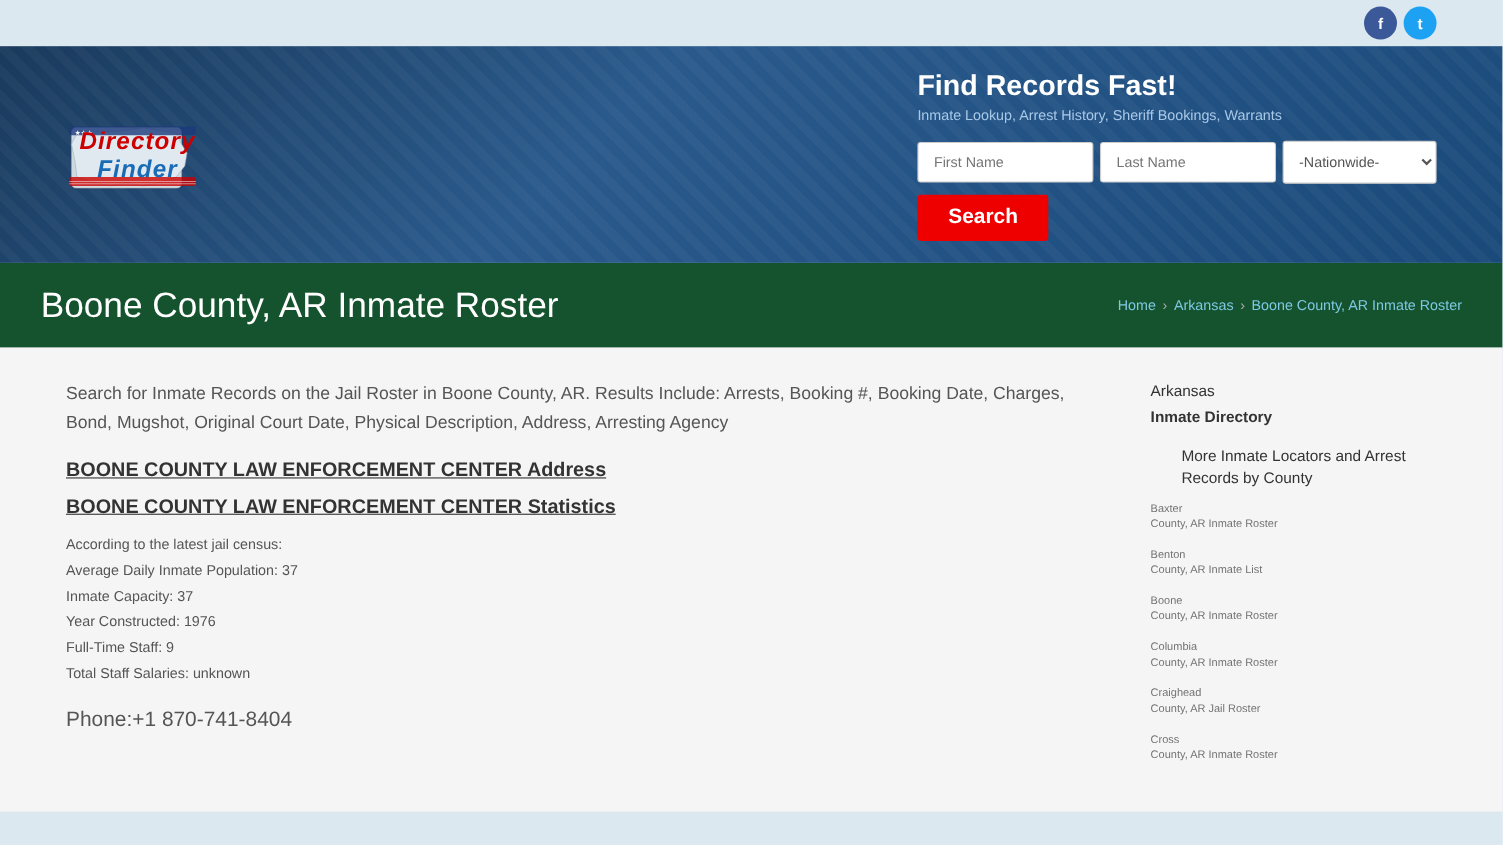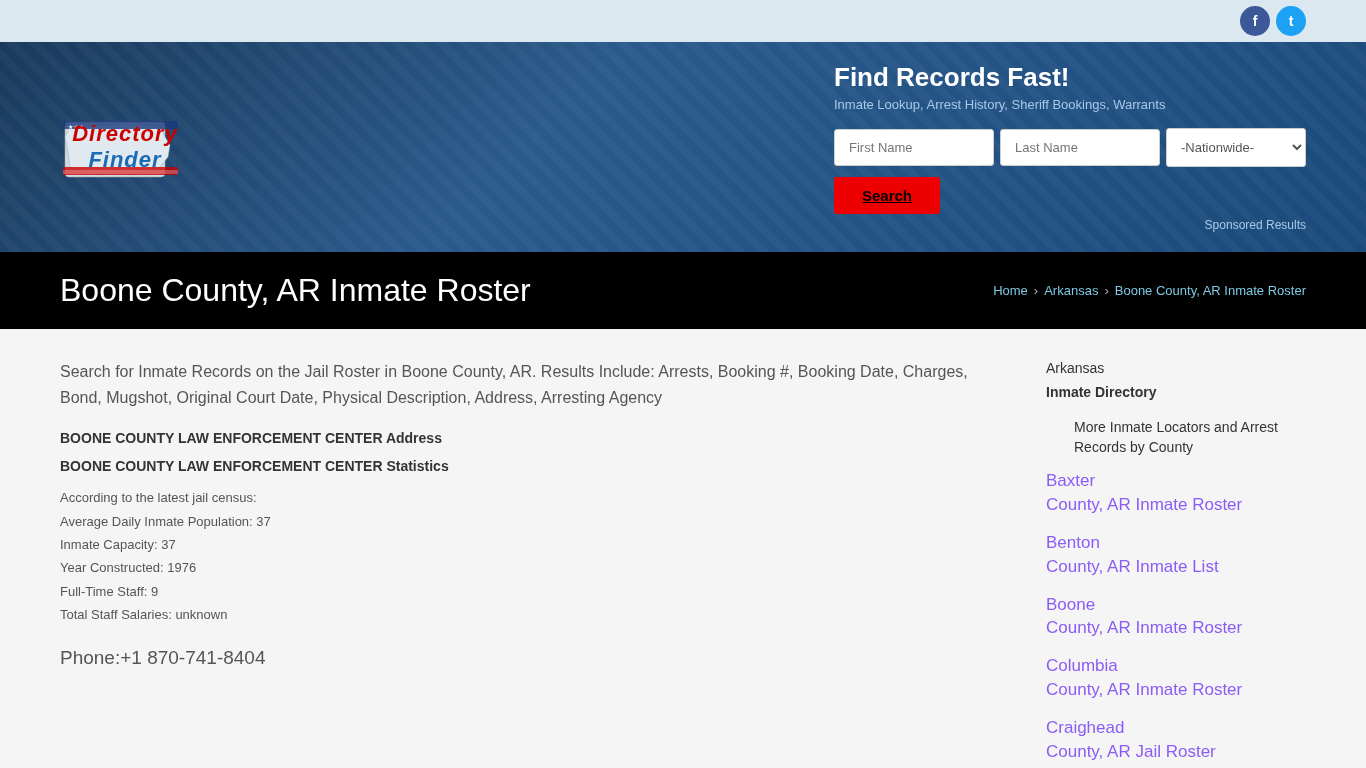--- a/index.html
+++ b/index.html
@@ -114,40 +114,39 @@
       padding: 10px 10px;
       border: 1px solid #ccc;
       border-radius: 3px;
       font-size: 13px;
       color: #555;
       background: white;
       width: 140px;
     }
     .search-btn {
       background: #e00;
-      color: #000000;
+      color: #ffffff;
       border: none;
       padding: 10px 28px;
-      font-size: 15px;
+      font-size: 19px;
       font-weight: bold;
       border-radius: 3px;
       cursor: pointer;
-      text-decoration: underline;
     }
     .sponsored {
       color: #a8c8e8;
       font-size: 12px;
       text-align: right;
       margin-top: 4px;
     }
 
     
     .page-title-bar {
-      background: #000000;
-      padding: 20px 60px;
+      background: #14532d;
+      padding: 20px 37px;
       display: flex;
       align-items: center;
       justify-content: space-between;
     }
     .page-title-bar h2 {
       color: white;
       font-size: 32px;
       font-weight: 400;
     }
     .breadcrumb {
@@ -178,23 +177,24 @@
       padding-right: 40px;
     }
     .content-left p {
       color: #555;
       font-size: 16px;
       line-height: 1.6;
       margin-bottom: 20px;
     }
     .section-title {
       font-weight: bold;
-      font-size: 14px;
+      font-size: 18px;
       color: #333;
       margin-bottom: 12px;
+      text-decoration: underline;
     }
     .address-block {
       color: #555;
       font-size: 13px;
       line-height: 1.7;
       margin-bottom: 20px;
     }
     .stats-block {
       color: #555;
       font-size: 13px;
@@ -220,23 +220,23 @@
       line-height: 1.4;
     }
     .sidebar-section-title.bold {
       font-weight: bold;
     }
     .sidebar-links {
       margin-top: 16px;
     }
     .sidebar-link {
       display: block;
-      color: #8b5cf6;
+      color: #737373;
       text-decoration: none;
-      font-size: 17px;
+      font-size: 10px;
       line-height: 1.4;
       margin-bottom: 14px;
     }
   </style>
 </head>
 <body>
 
 <div class="social-bar">
   <span class="social-icon facebook">f</span>
   <span class="social-icon twitter">t</span>
@@ -272,21 +272,20 @@
     <h1>Find Records Fast!</h1>
     <div class="subtitle">Inmate Lookup, Arrest History, Sheriff Bookings, Warrants</div>
     <div class="search-inputs">
       <input type="text" placeholder="First Name" style="">
       <input type="text" placeholder="Last Name" style="">
       <select>
         <option>-Nationwide-</option>
       </select>
     </div>
     <button class="search-btn">Search</button>
-    <div class="sponsored">Sponsored Results</div>
   </div>
 </div>
 
 <div class="page-title-bar">
   <h2>Boone County, AR Inmate Roster</h2>
   <nav class="breadcrumb">
     <a href="#">Home</a>
     <span class="sep">›</span>
     <a href="#">Arkansas</a>
     <span class="sep">›</span>

